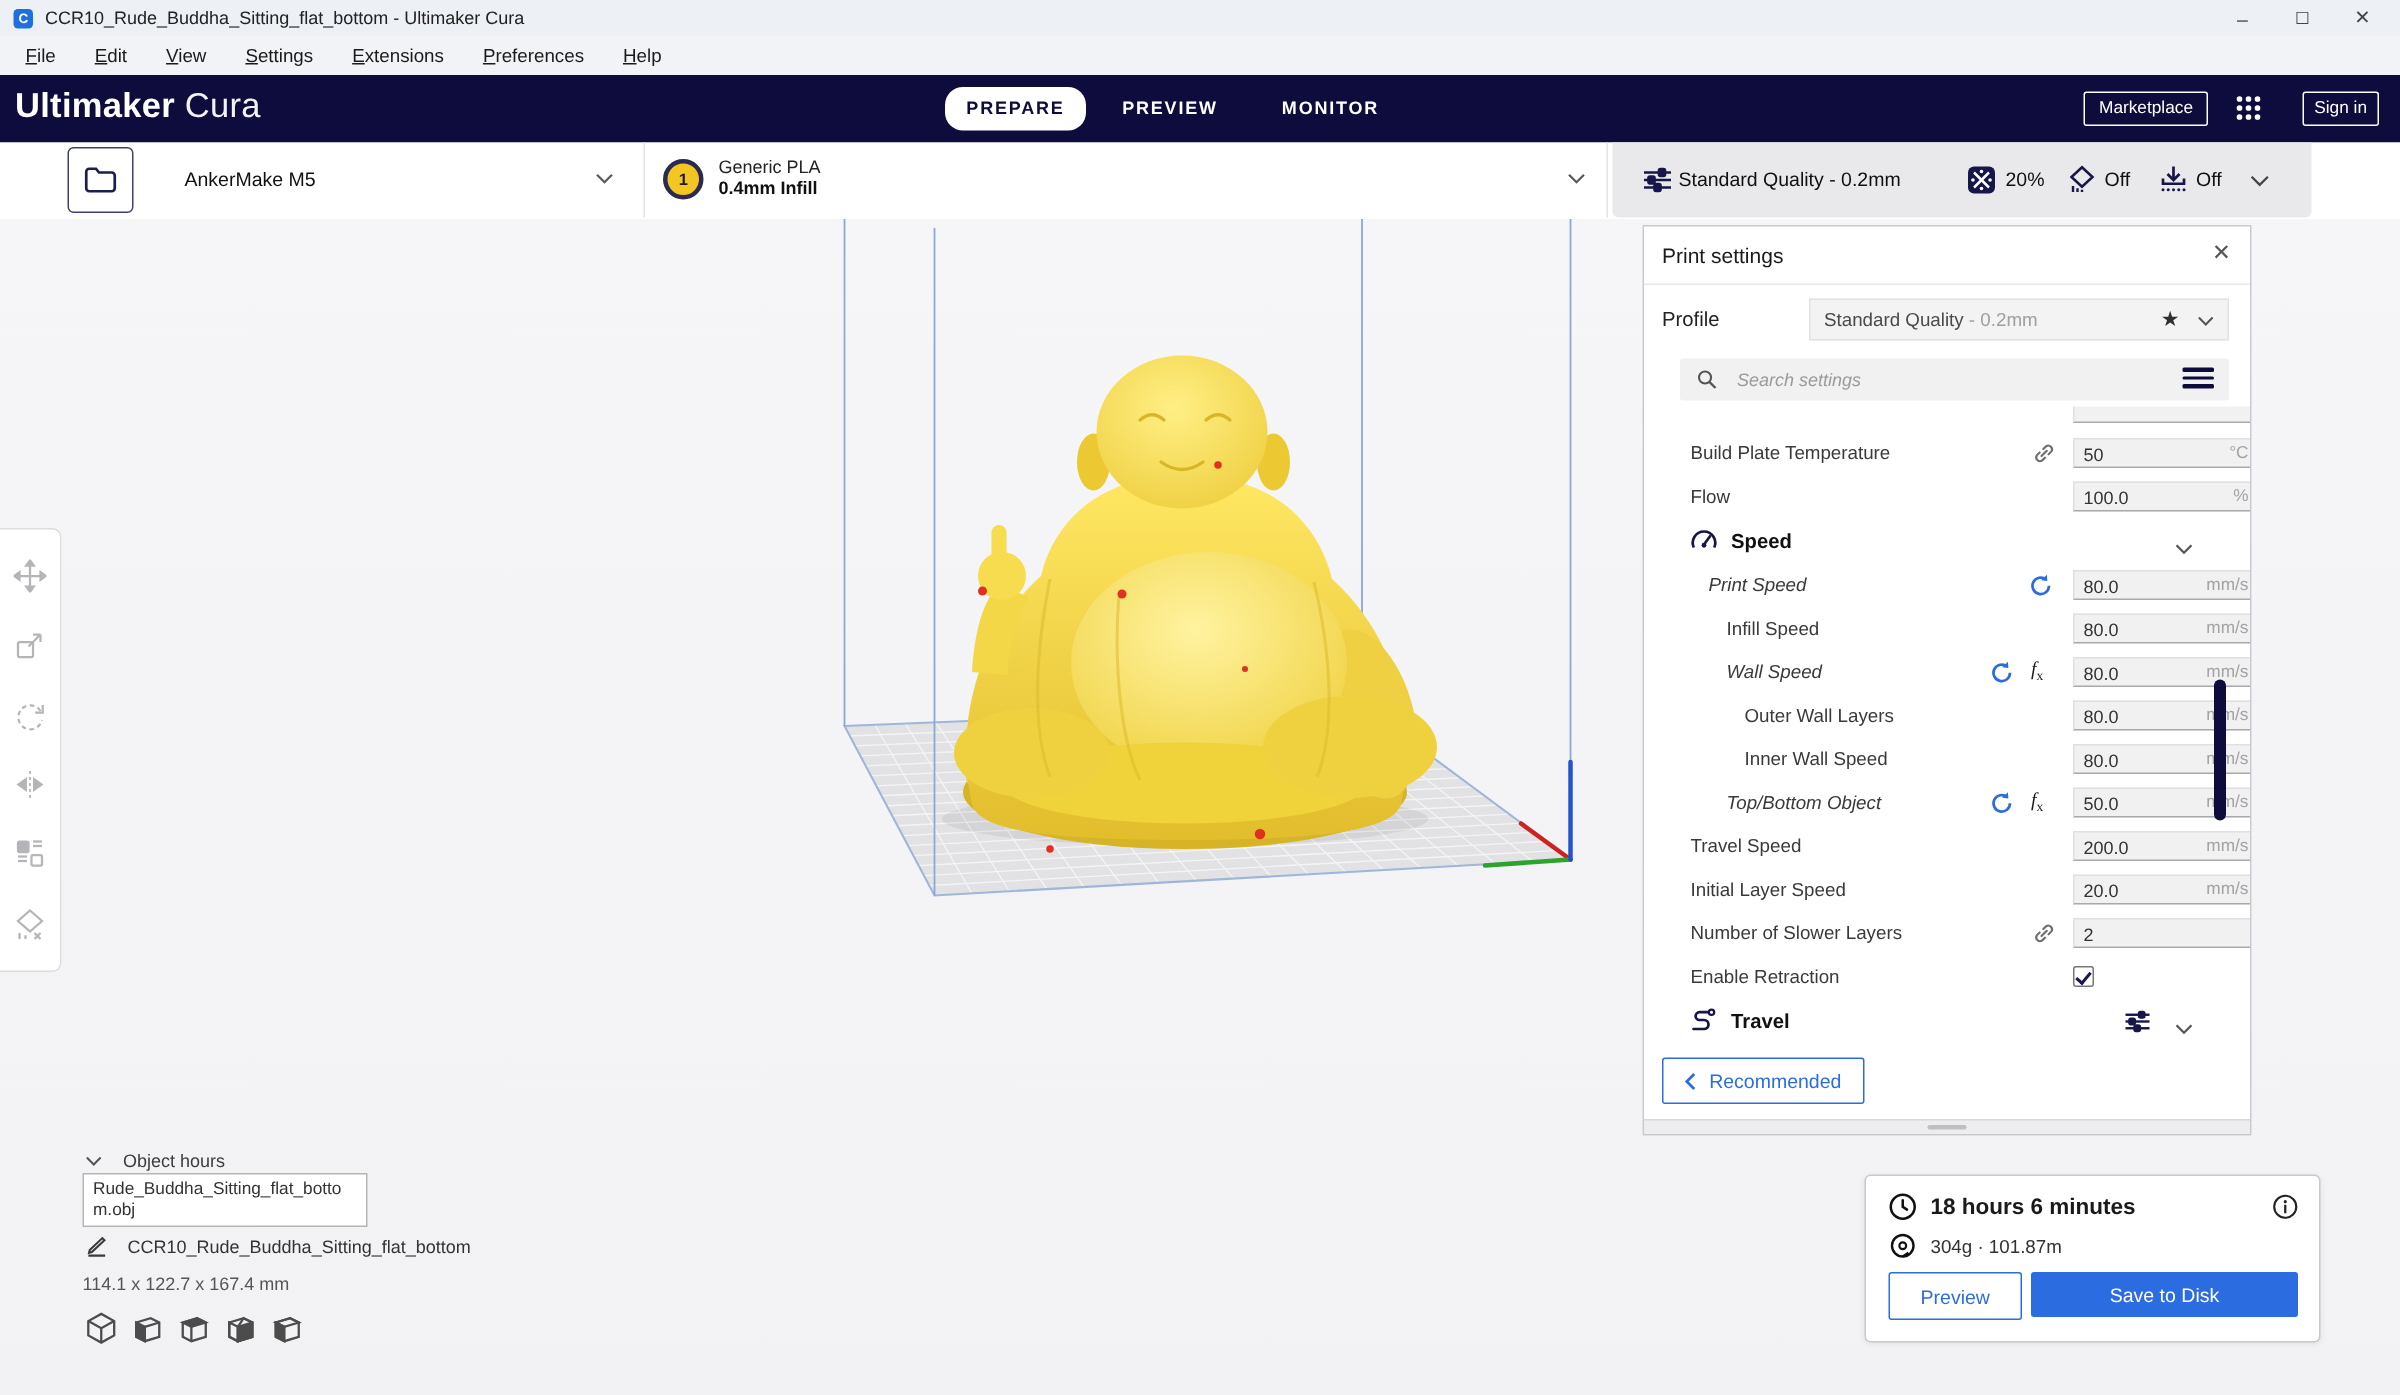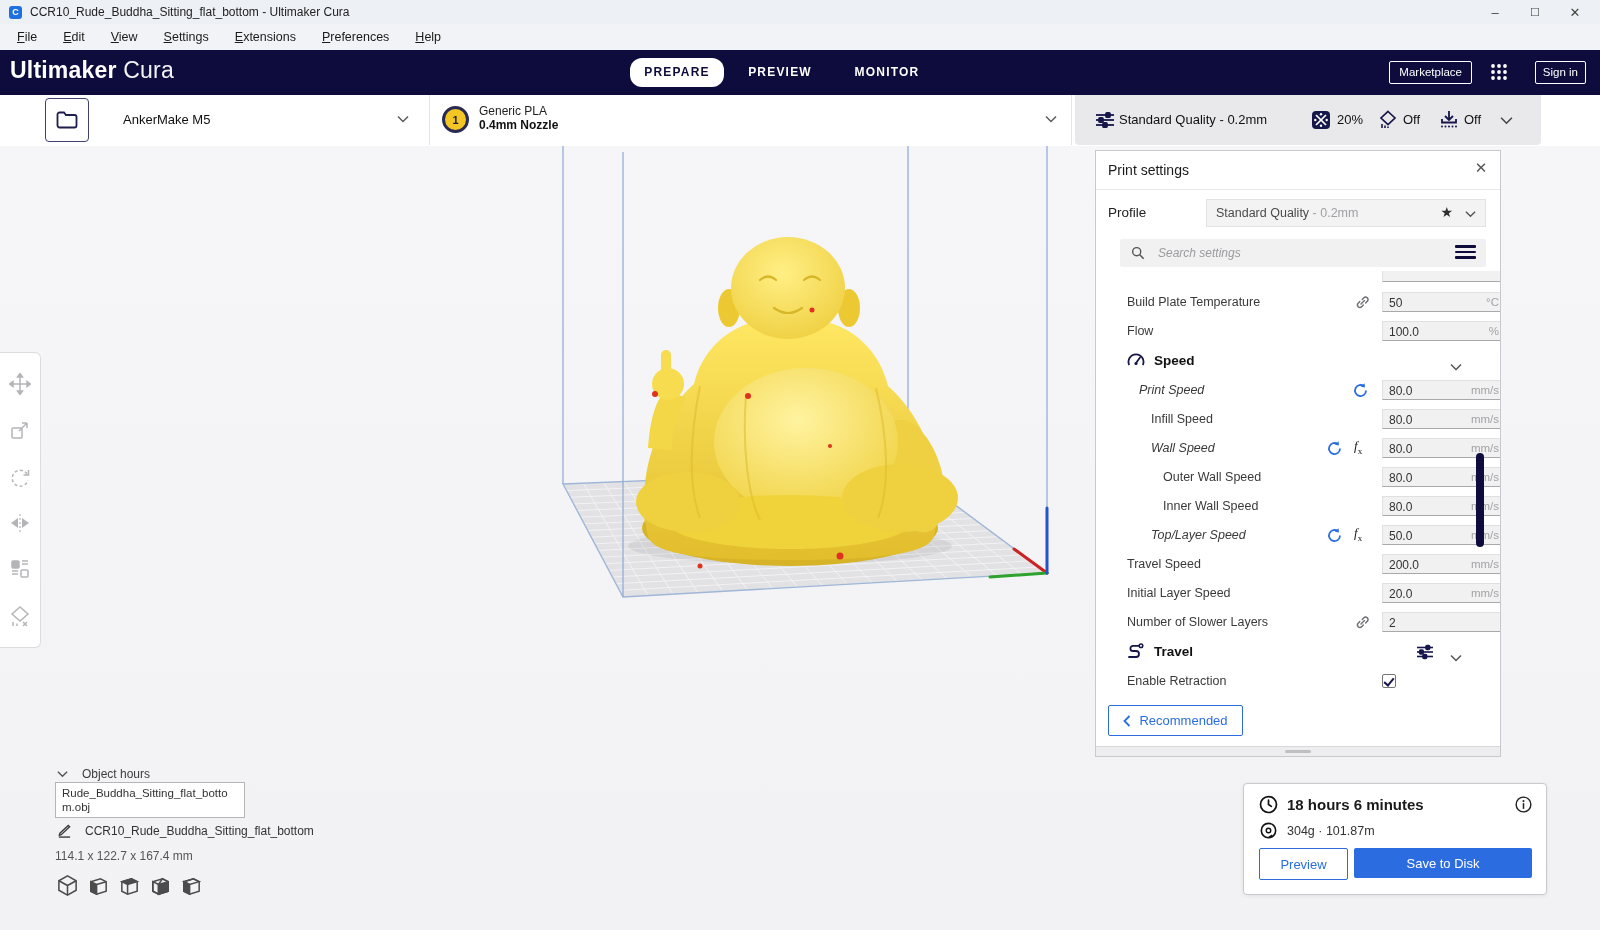--- a/index.html
+++ b/index.html
@@ -156,21 +156,21 @@
   </div>
   <div id="printer-sel">
     <span id="printer-name">AnkerMake M5</span>
     <svg id="printer-chev" width="12" height="8" viewBox="0 0 12 8">
         <polyline points="1,1.5 6,6.5 11,1.5" fill="none" stroke="#5a5a5a" stroke-width="1.5"></polyline>
       </svg>
   </div>
   <div id="material-sel">
     <div id="extruder-badge">1</div>
     <div id="mat-line1">Generic PLA</div>
-    <div id="mat-line2">0.4mm Nozzle</div>
+    <div id="mat-line2">0.4mm Infill</div>
     <svg id="material-chev" width="12" height="8" viewBox="0 0 12 8">
         <polyline points="1,1.5 6,6.5 11,1.5" fill="none" stroke="#5a5a5a" stroke-width="1.5"></polyline>
       </svg>
   </div>
   <div id="summary-sel">
     <svg class="s-ic" style="left:20px;" viewBox="0 0 20 20">
       <g stroke="#16164a" stroke-width="1.8" fill="#16164a">
           <line x1="1" y1="5" x2="19" y2="5"></line>
           <line x1="1" y1="10" x2="19" y2="10"></line>
           <line x1="1" y1="15" x2="19" y2="15"></line>
@@ -540,35 +540,35 @@
               <path d="M14 8.5 a5.5 5.5 0 1 1 -2-4.2" stroke="#2b6de0" stroke-width="1.8" fill="none"></path>
               <path d="M12.6 1.2 L12.9 5.4 L8.8 4.8 Z" fill="#2b6de0"></path>
             </svg></span>
           <span class="fx" style="left:258px"><i>f</i><sub>x</sub></span>
           <span class="field">
             <span class="fval">80.0</span>
             <span class="funit">mm/s</span>
           </span>
         </div>
         <div class="srow">
-          <span class="slabel" style="left:67px">Outer Wall Speed</span>
+          <span class="slabel" style="left:67px">Outer Wall Layers</span>
           <span class="field">
             <span class="fval">80.0</span>
             <span class="funit">mm/s</span>
           </span>
         </div>
         <div class="srow">
           <span class="slabel" style="left:67px">Inner Wall Speed</span>
           <span class="field">
             <span class="fval">80.0</span>
             <span class="funit">mm/s</span>
           </span>
         </div>
         <div class="srow">
-          <span class="slabel it" style="left:55px">Top/Layer Speed</span>
+          <span class="slabel it" style="left:55px">Top/Bottom Object</span>
           <span class="rowicon" style="left:230px"><svg viewBox="0 0 17 17" width="17" height="17">
               <path d="M14 8.5 a5.5 5.5 0 1 1 -2-4.2" stroke="#2b6de0" stroke-width="1.8" fill="none"></path>
               <path d="M12.6 1.2 L12.9 5.4 L8.8 4.8 Z" fill="#2b6de0"></path>
             </svg></span>
           <span class="fx" style="left:258px"><i>f</i><sub>x</sub></span>
           <span class="field">
             <span class="fval">50.0</span>
             <span class="funit">mm/s</span>
           </span>
         </div>
@@ -591,44 +591,44 @@
           <span class="rowicon" style="left:258px"><svg viewBox="0 0 17 17" width="17" height="17">
               <g stroke="#6e6e72" stroke-width="1.4" fill="none" stroke-linecap="round">
                 <path d="M7 10 L10.5 6.5"></path>
                 <path d="M5.8 7.6 L4 9.4 a2.5 2.5 0 0 0 3.5 3.5 l1.8-1.8"></path>
                 <path d="M8.2 5.4 L10 3.6 a2.5 2.5 0 0 1 3.5 3.5 l-1.8 1.8"></path>
               </g>
             </svg></span>
           <span class="field">
             <span class="fval">2</span>
           </span>
+        </div>
+        <div class="srow">
+          <span class="slabel" style="left:31px">Enable Retraction</span>
+          <span class="cbox"></span>
         </div>
         <div class="srow section">
           <span class="sicon"><svg viewBox="0 0 18 18" width="18" height="18">
               <path d="M2 14 h7 a3 3 0 0 0 0-6 h-3 a2.6 2.6 0 0 1 0-5.2 h6" fill="none" stroke="#16164a" stroke-width="1.8" stroke-linecap="round"></path>
               <circle cx="14" cy="2.8" r="1.8" fill="none" stroke="#16164a" stroke-width="1.5"></circle>
             </svg></span>
           <span class="sltxt">Travel</span>
           <span class="sright-sliders"><svg viewBox="0 0 18 18" width="18" height="18">
               <g stroke="#16164a" stroke-width="1.6" fill="#16164a">
                 <line x1="1" y1="4.5" x2="17" y2="4.5"></line>
                 <line x1="1" y1="9" x2="17" y2="9"></line>
                 <line x1="1" y1="13.5" x2="17" y2="13.5"></line>
                 <rect x="10" y="2.6" width="3.6" height="3.8" rx="1"></rect>
                 <rect x="3.6" y="7.1" width="3.6" height="3.8" rx="1"></rect>
                 <rect x="7" y="11.6" width="3.6" height="3.8" rx="1"></rect>
               </g>
             </svg></span>
           <span class="sright-chev"><svg width="12" height="8" viewBox="0 0 12 8">
               <polyline points="1,1.5 6,6.5 11,1.5" fill="none" stroke="#555" stroke-width="1.5"></polyline>
             </svg></span>
-        </div>
-        <div class="srow">
-          <span class="slabel" style="left:31px">Enable Retraction</span>
-          <span class="cbox"></span>
         </div>
       </div>
     <div id="scrollthumb"></div>
     <div id="btn-recommended">
       <svg width="8" height="12" viewBox="0 0 8 12">
           <polyline points="6.5,1 1.5,6 6.5,11" fill="none" stroke="#2b6de0" stroke-width="1.8"></polyline>
         </svg>
       <span>Recommended</span>
     </div>
     <div id="panel-foot">

